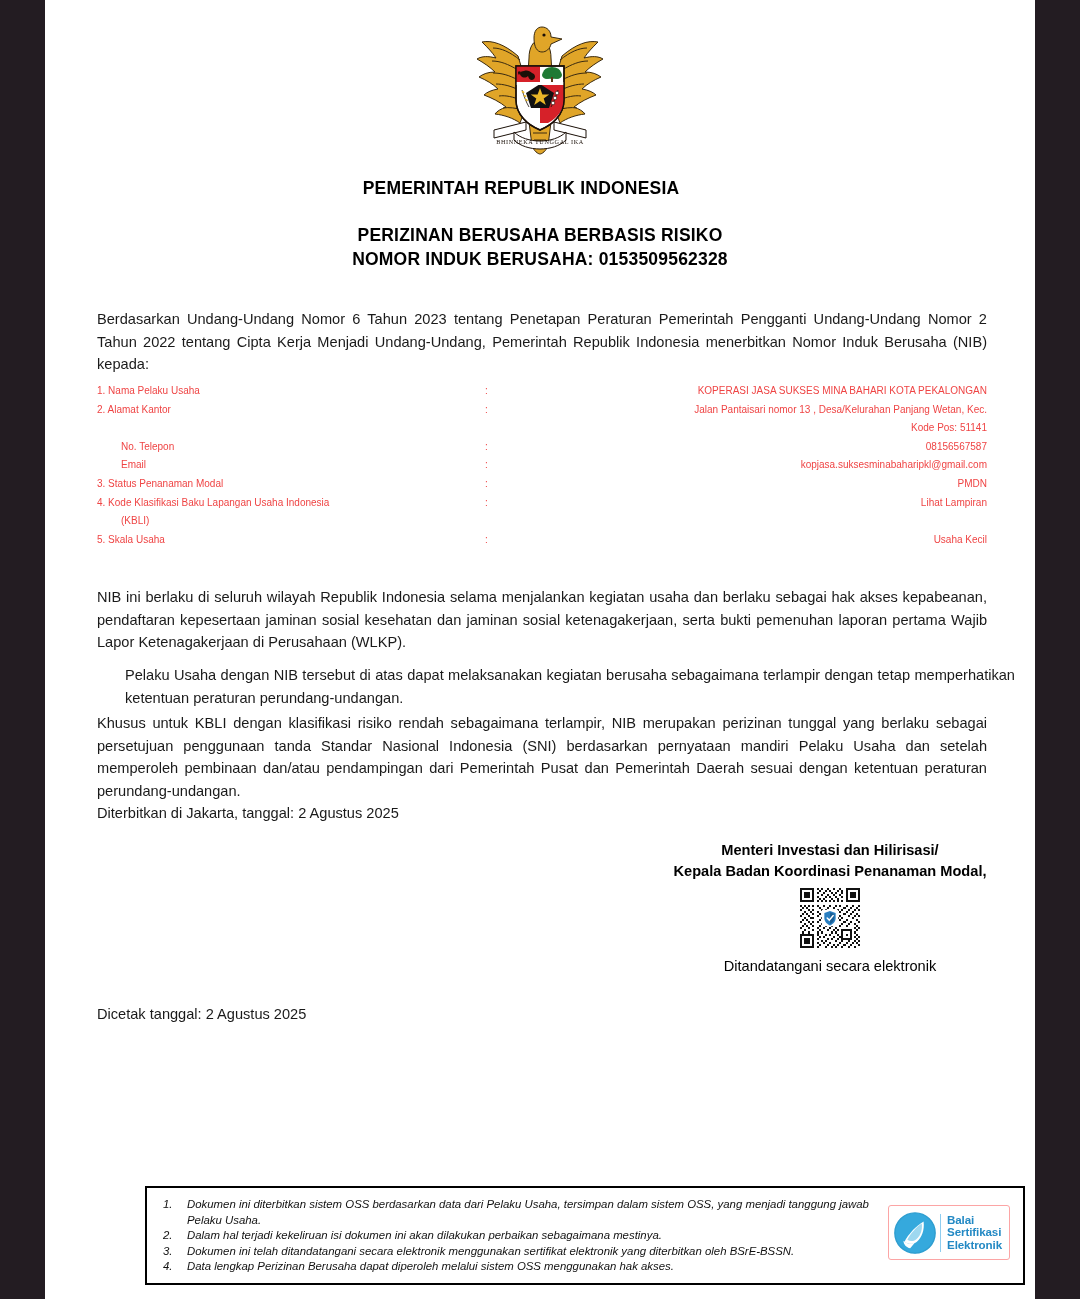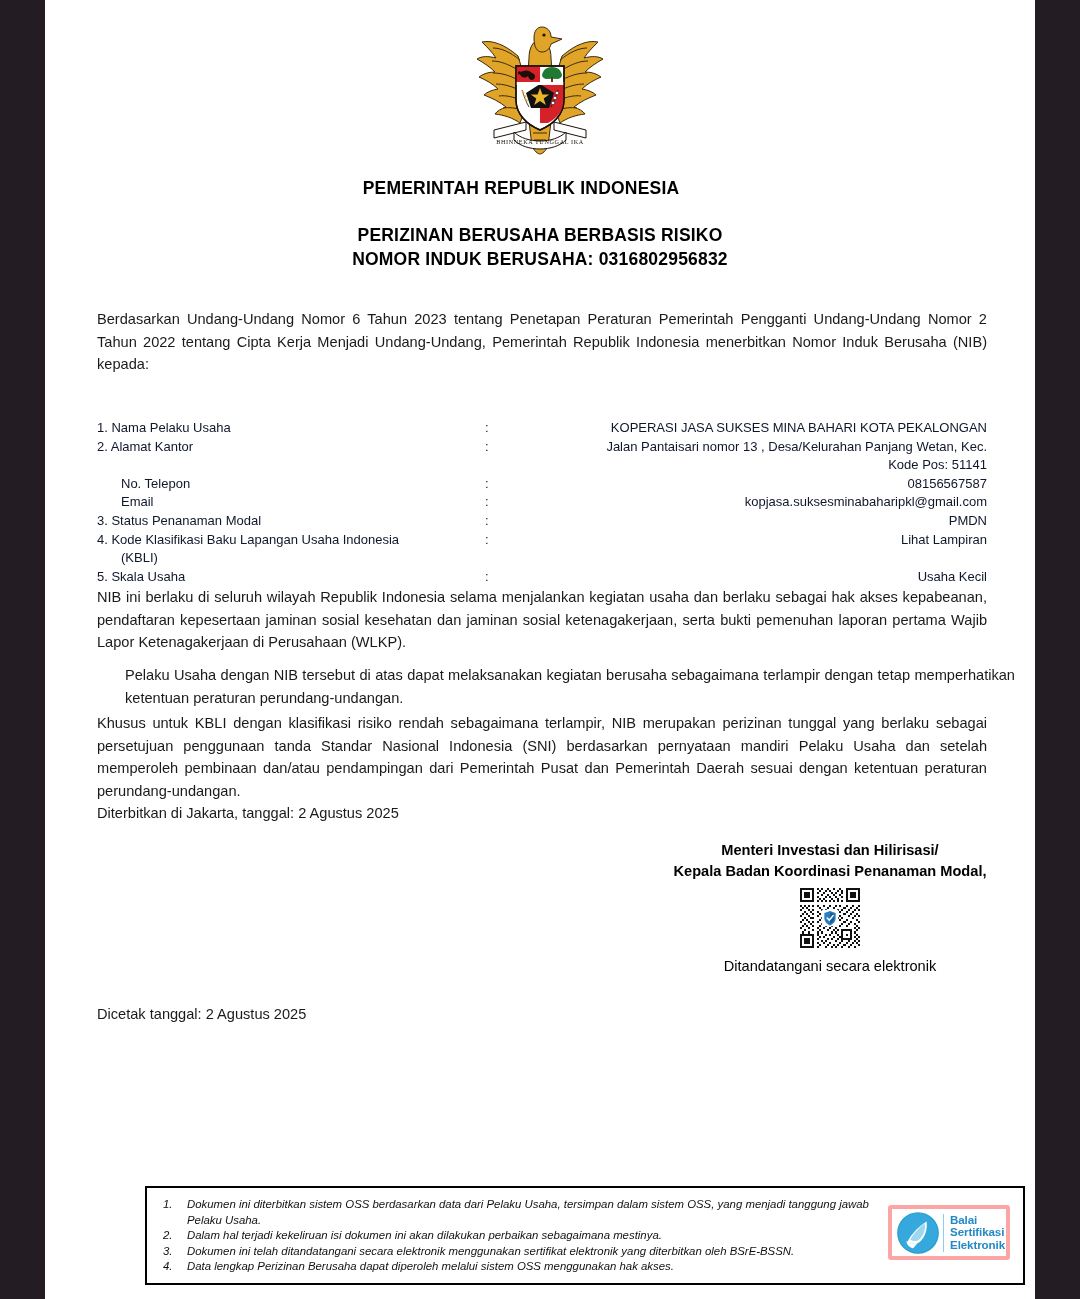--- a/index.html
+++ b/index.html
@@ -47,21 +47,21 @@
     line-height: 22.5px;
     color: #1a1a1a;
     text-align: justify;
   }
   .para.nojust { text-align: left; }
 
   
   #fields {
     position: absolute; left: 52px; top: 382px;
     width: 890px;
-    font-size: 13px; color: #0f172a; margin-top: 37px;
+    font-size: 10px; color: #ef4444;
   }
   .frow { display: flex; line-height: 18.6px; }
   .flabel { width: 388px; flex: 0 0 388px; white-space: pre; }
   .fcolon { width: 10px; flex: 0 0 10px; }
   .fval { flex: 1 1 auto; text-align: right; }
   .indent { padding-left: 24px; }
 
   
   #sig {
     position: absolute; left: 560px; top: 840px; width: 450px;
@@ -102,21 +102,21 @@
     display: flex;
     font-size: 11.4px; font-style: italic;
     line-height: 15.6px; color: #111;
   }
   .note-num { width: 30px; flex: 0 0 30px; padding-left: 6px; }
   .note-txt { flex: 1 1 auto; }
 
   #bsre {
     position: absolute; right: 13px; top: 17px;
     width: 122px; height: 55px;
-    border: 4px solid #fca5a5;
+    border: 1px solid #fca5a5;
     border-radius: 3px;
     background: #fff;
     display: flex; align-items: center;
   }
   #bsre .mark { width: 46px; height: 46px; margin-left: 3px; flex: 0 0 46px; }
   #bsre .divider {
     width: 1px; height: 38px; background: #8ecdf0; margin: 0 6px 0 2px;
   }
   #bsre .btext {
     font-size: 11.6px; font-weight: bold; color: #2389c4;
@@ -210,21 +210,21 @@
           <path d="M40 114 C52 126 80 126 92 114 L92 122 C80 134 52 134 40 122 Z" fill="#ffffff" stroke="#1b1008" stroke-width="1"></path>
           <text x="66" y="126" font-family="'Liberation Serif', serif" font-size="6.2" text-anchor="middle" fill="#1b1008" letter-spacing=".6">BHINNEKA TUNGGAL IKA</text>
         </g>
       </g>
     </svg>
   </div>
 
   <div class="h-main">PEMERINTAH REPUBLIK INDONESIA</div>
   <div class="h-sub">
     <div>PERIZINAN BERUSAHA BERBASIS RISIKO</div>
-    <div>NOMOR INDUK BERUSAHA: 0316802956832</div>
+    <div>NOMOR INDUK BERUSAHA: 0153509562328</div>
   </div>
 
   <div class="para" style="top:308px;">Berdasarkan Undang-Undang Nomor 6 Tahun 2023 tentang Penetapan Peraturan Pemerintah Pengganti Undang-Undang Nomor 2 Tahun 2022 tentang Cipta Kerja Menjadi Undang-Undang, Pemerintah Republik Indonesia menerbitkan Nomor Induk Berusaha (NIB) kepada:</div>
 
   <div id="fields">
       <div class="frow">
         <div class="flabel">1. Nama Pelaku Usaha</div>
         <div class="fcolon">:</div>
         <div class="fval">KOPERASI JASA SUKSES MINA BAHARI KOTA PEKALONGAN</div>
       </div>

